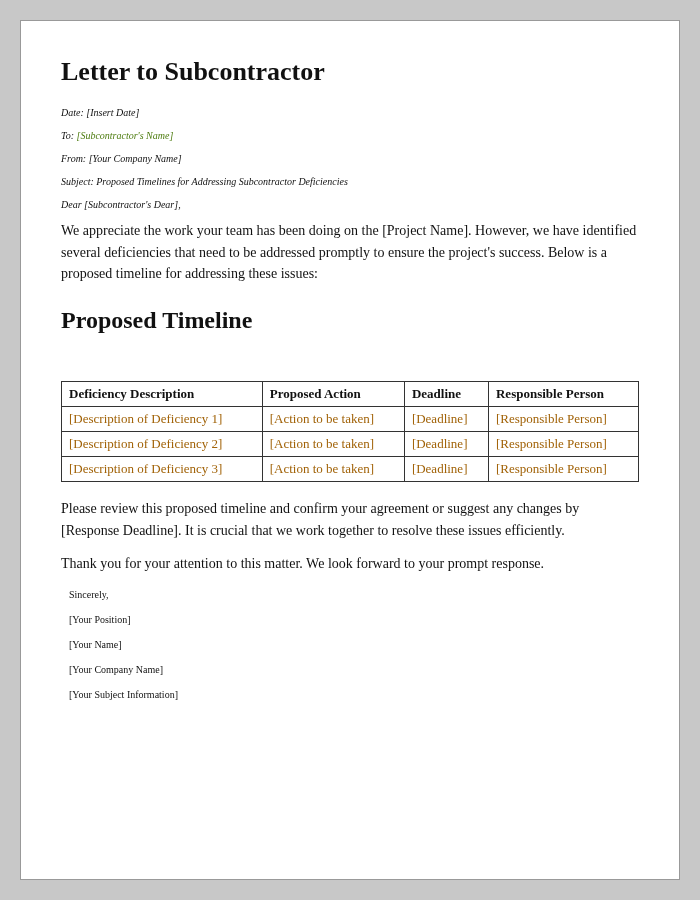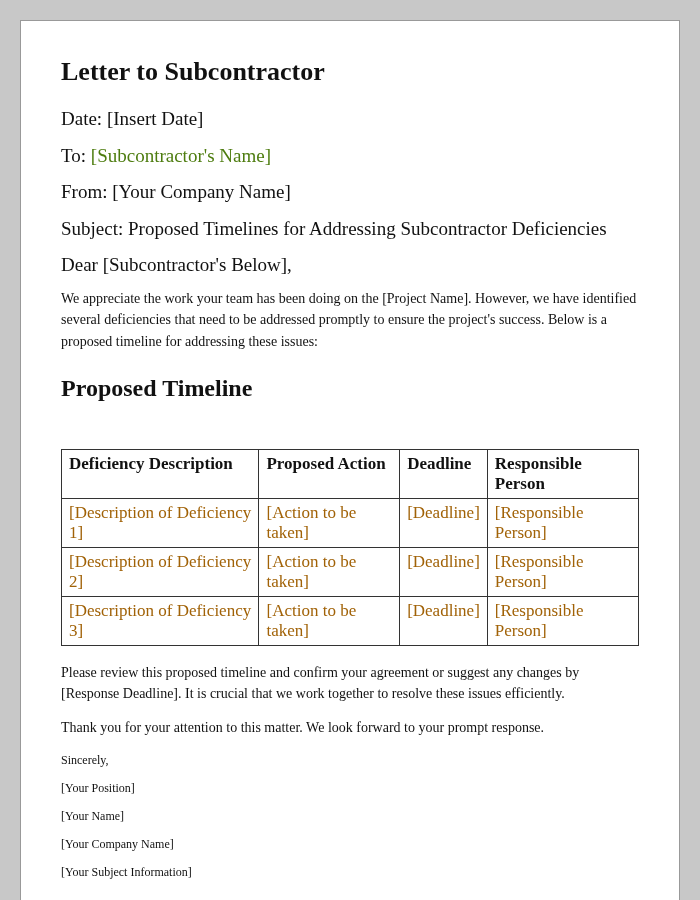--- a/index.html
+++ b/index.html
@@ -26,22 +26,23 @@
 
     .title {
       font-size: 26px;
       font-weight: bold;
       margin-bottom: 18px;
       font-family: 'Times New Roman', Times, serif;
     }
 
     .meta-line {
       margin-bottom: 8px;
-      font-size: 19px;
+      font-size: 10px;
       line-height: 1.5;
+      font-style: italic;
     }
 
     .meta-line .bracket {
       color: #1a6b9a;
     }
 
     .section-heading {
       font-size: 24px;
       font-weight: bold;
       margin-top: 22px;
@@ -52,21 +53,21 @@
     .body-para {
       font-size: 14px;
       line-height: 1.55;
       margin-bottom: 12px;
     }
 
     table {
       border-collapse: collapse;
       width: 100%;
       margin-bottom: 16px;
-      font-size: 17px;
+      font-size: 13px;
       margin-top: 47px;
     }
 
     table th, table td {
       border: 1px solid #333;
       padding: 4px 7px;
       text-align: left;
       vertical-align: top;
     }
 
@@ -78,22 +79,23 @@
     .bracket-cell {
       color: #a16207;
     }
 
     .sign-block {
       margin-top: 10px;
     }
 
     .sign-line {
       margin-bottom: 10px;
-      font-size: 12px;
+      font-size: 10px;
       line-height: 1.5;
+      margin-left: 8px;
     }
   </style>
 </head>
 <body>
 
 <div class="page">
 
   <div class="title">Letter to Subcontractor</div>
 
   <div class="meta-line">
@@ -106,21 +108,21 @@
 
   <div class="meta-line">
     <span>From: </span><span>[Your Company Name]</span>
   </div>
 
   <div class="meta-line">
     <span>Subject: </span><span>Proposed Timelines for Addressing Subcontractor Deficiencies</span>
   </div>
 
   <div class="meta-line">
-    <span>Dear </span><span>[Subcontractor's Below],</span>
+    <span>Dear </span><span>[Subcontractor's Dear],</span>
   </div>
 
   <p class="body-para">We appreciate the work your team has been doing on the [Project Name]. However, we have identified several deficiencies that need to be addressed promptly to ensure the project's success. Below is a proposed timeline for addressing these issues:</p>
 
   <div class="section-heading">Proposed Timeline</div>
 
   <table>
     <thead>
       <tr>
         <th>Deficiency Description</th>

